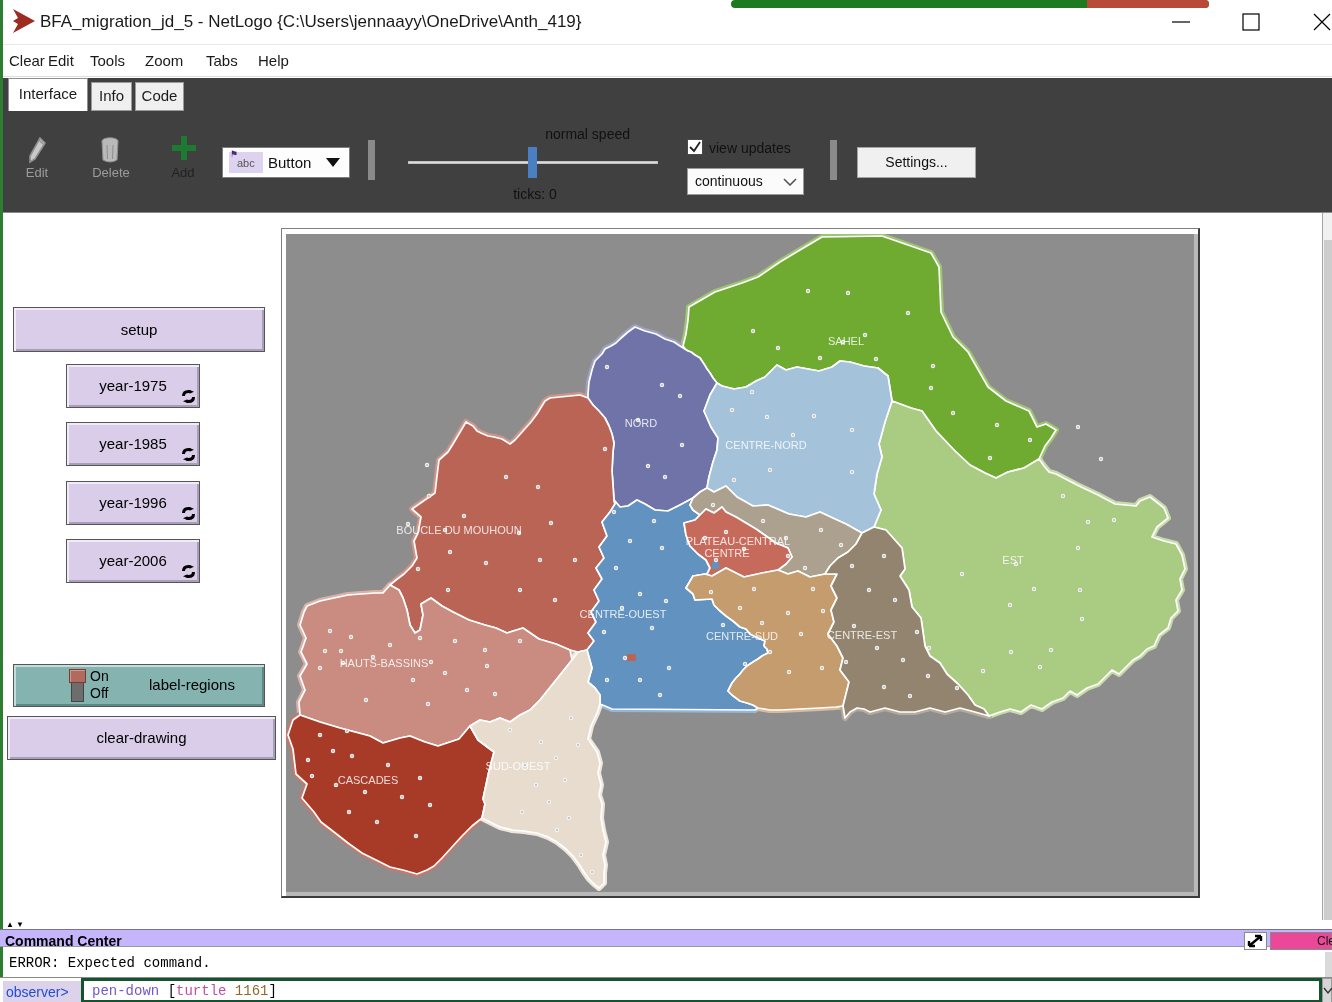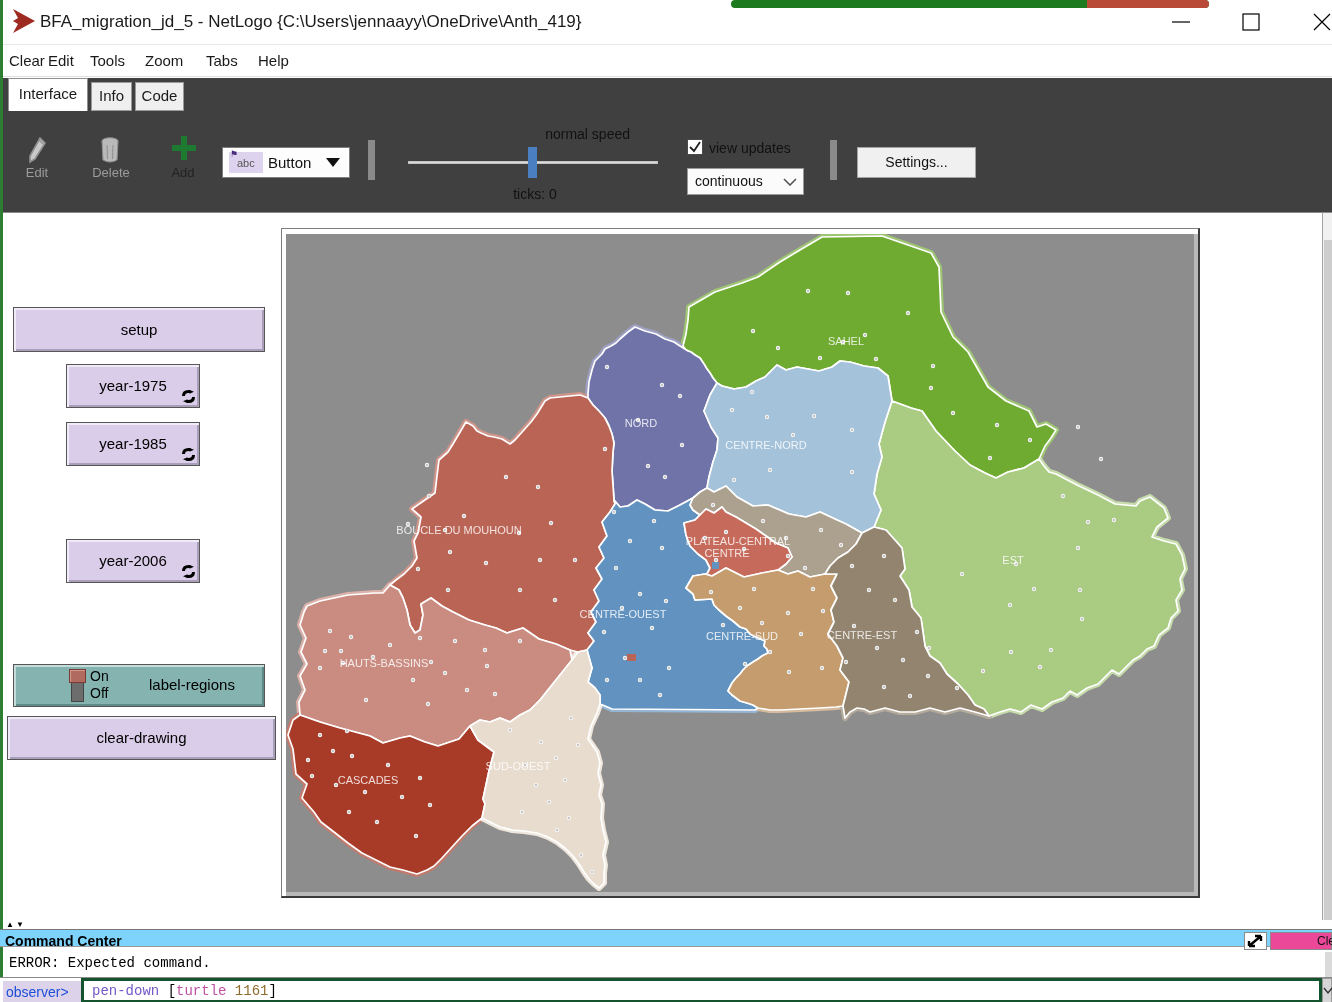--- a/index.html
+++ b/index.html
@@ -49,21 +49,21 @@
 
 .nlbtn { position:absolute; background:#dacde9; border:1px solid #565656; box-shadow:inset 2px 2px 0 #f1ebf8, inset -2px -2px 0 #a99fb8; font-size:15px; color:#000; text-align:center; }
 .nlteal { background:#84b3b0; box-shadow:inset 2px 2px 0 #c4dcda, inset -2px -2px 0 #5f8a87; }
 
 
 #mapframe { left:281px; top:228px; width:919px; height:670px; background:#fff; border-top:1px solid #7f7f7f; border-left:1px solid #7f7f7f; border-right:2px solid #3c3c3c; border-bottom:2px solid #3c3c3c; }
 #mapinner { position:absolute; left:4px; top:5px; width:912px; height:662px; background:#8f8f8f; border-right:4px solid #b9b9b9; border-bottom:4px solid #b9b9b9; }
 
 
 #splitarrows { left:6px; top:920px; font-size:8px; color:#000; letter-spacing:2px; }
-#cchead { left:0px; top:929px; width:1332px; height:18px; background:#7dd3fc; border-top:1px solid #777; border-bottom:1px solid #9a9a9a; }
+#cchead { left:0px; top:929px; width:1332px; height:18px; background:#c4b5fd; border-top:1px solid #777; border-bottom:1px solid #9a9a9a; }
 #cchead b { position:absolute; left:5px; top:3px; font-size:14px; color:#000; }
 #ccexpand { left:1244px; top:932px; width:23px; height:18px; background:#fff; border:1px solid #8a8a8a; }
 #ccclear { left:1270px; top:932px; width:62px; height:18px; background:#ec4899; border:1px solid #8a8a8a; font-size:12px; color:#111; text-align:center; line-height:16px;padding-left:46px; }
 #ccout { left:3px; top:952px; width:1322px; height:25px; background:#fff; font-family:"Liberation Mono", monospace; font-size:14px; color:#000;padding-left:48px; }
 #ccin { left:0px; top:977px; width:1332px; height:25px; background:#fff; border-top:1px solid #8a8a8a; }
 #ccobs { position:absolute; left:3px; top:3px; width:78px; height:22px; background:#dcd2ea; font-size:14px; color:#1d4ed8; }
 #ccinput { position:absolute; left:81px; top:0px; width:1241px; height:25px; background:#fff; border:3px solid #14532d; font-family:"Liberation Mono", monospace; font-size:14px; padding-left:8px; padding-top:2px; }
 #ccdrop { position:absolute; left:1322px; top:0; width:10px; height:25px; background:#d6d6d6; border:1px solid #9a9a9a; }
 </style>
 </head>
@@ -159,20 +159,26 @@
   <div class="abs" id="greenedge"></div>
 
   <div class="nlbtn" style="left:13px;top:307px;width:252px;height:45px;line-height:43px">setup</div>
   <div class="nlbtn" style="left:66px;top:364px;width:134px;height:44px;line-height:42px"><span style="position:absolute;left:28px;width:100%;text-align:left;padding-left:0"></span>year-1975<svg style="position:absolute;right:4px;bottom:4px" width="13" height="13" viewBox="0 0 13 13">
         <path d="M1.5 6 Q1.5 1.5 6.5 1.5 L8.5 1.5" fill="none" stroke="#000" stroke-width="3"></path>
         <path d="M7.5 0 L12 1.8 L7.5 3.8 Z" fill="#000"></path>
         <path d="M11.5 7 Q11.5 11.5 6.5 11.5 L4.5 11.5" fill="none" stroke="#000" stroke-width="3"></path>
         <path d="M5.5 9.2 L1 11.2 L5.5 13 Z" fill="#000"></path>
       </svg></div>
   <div class="nlbtn" style="left:66px;top:422px;width:134px;height:44px;line-height:42px"><span style="position:absolute;left:28px;width:100%;text-align:left;padding-left:0"></span>year-1985<svg style="position:absolute;right:4px;bottom:4px" width="13" height="13" viewBox="0 0 13 13">
+        <path d="M1.5 6 Q1.5 1.5 6.5 1.5 L8.5 1.5" fill="none" stroke="#000" stroke-width="3"></path>
+        <path d="M7.5 0 L12 1.8 L7.5 3.8 Z" fill="#000"></path>
+        <path d="M11.5 7 Q11.5 11.5 6.5 11.5 L4.5 11.5" fill="none" stroke="#000" stroke-width="3"></path>
+        <path d="M5.5 9.2 L1 11.2 L5.5 13 Z" fill="#000"></path>
+      </svg></div>
+  <div class="nlbtn" style="left:66px;top:481px;width:134px;height:44px;line-height:42px"><span style="position:absolute;left:28px;width:100%;text-align:left;padding-left:0"></span>year-1996<svg style="position:absolute;right:4px;bottom:4px" width="13" height="13" viewBox="0 0 13 13">
         <path d="M1.5 6 Q1.5 1.5 6.5 1.5 L8.5 1.5" fill="none" stroke="#000" stroke-width="3"></path>
         <path d="M7.5 0 L12 1.8 L7.5 3.8 Z" fill="#000"></path>
         <path d="M11.5 7 Q11.5 11.5 6.5 11.5 L4.5 11.5" fill="none" stroke="#000" stroke-width="3"></path>
         <path d="M5.5 9.2 L1 11.2 L5.5 13 Z" fill="#000"></path>
       </svg></div>
   <div class="nlbtn" style="left:66px;top:539px;width:134px;height:44px;line-height:42px"><span style="position:absolute;left:28px;width:100%;text-align:left;padding-left:0"></span>year-2006<svg style="position:absolute;right:4px;bottom:4px" width="13" height="13" viewBox="0 0 13 13">
         <path d="M1.5 6 Q1.5 1.5 6.5 1.5 L8.5 1.5" fill="none" stroke="#000" stroke-width="3"></path>
         <path d="M7.5 0 L12 1.8 L7.5 3.8 Z" fill="#000"></path>
         <path d="M11.5 7 Q11.5 11.5 6.5 11.5 L4.5 11.5" fill="none" stroke="#000" stroke-width="3"></path>
         <path d="M5.5 9.2 L1 11.2 L5.5 13 Z" fill="#000"></path>

